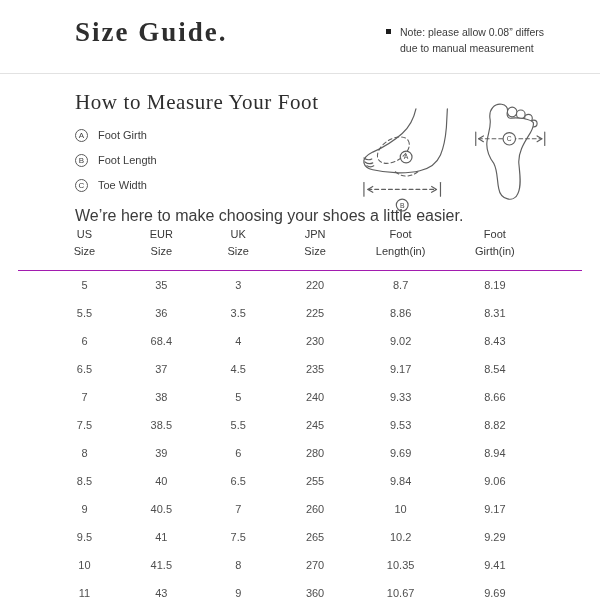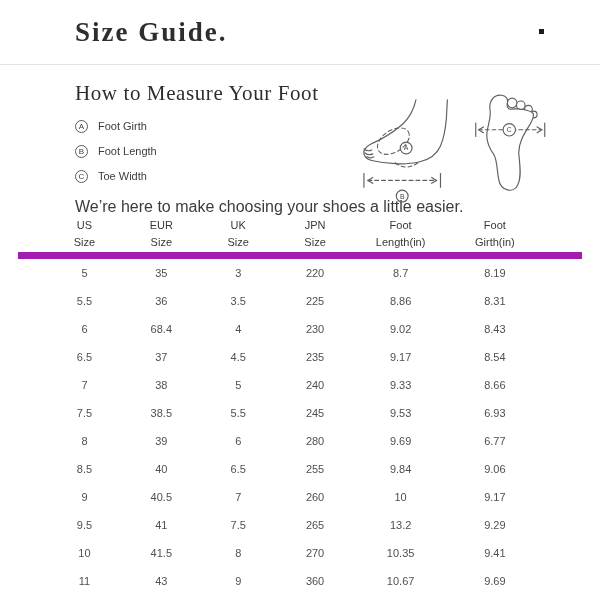--- a/index.html
+++ b/index.html
@@ -33,33 +33,34 @@
   .diagrams svg { display: block; }
   .ln   { fill: none; stroke: #5f5f5f; stroke-width: 1.2; stroke-linecap: round; stroke-linejoin: round; }
   .lnw  { fill: #ffffff; stroke: #5f5f5f; stroke-width: 1.2; stroke-linejoin: round; }
   .dash { fill: none; stroke: #5f5f5f; stroke-width: 1.1; stroke-dasharray: 4 3; stroke-linecap: round; }
   .svg-letter { font-family: "Liberation Sans", sans-serif; font-size: 7px; fill: #444; }
 
   
   .size-table { margin: 6px 18px 0 18px; }
   .grid-row { display: grid; grid-template-columns: 15.5% 15.5% 15.5% 15.5% 19% 19%;
               padding: 0 40px 0 28px; }
-  .thead { border-bottom: 7px solid #a21caf; }
+  .thead { border-bottom: 1px solid #a21caf; padding-bottom: 9px; }
   .th { text-align: center; font-size: 11px; line-height: 1.6; color: #383838;
         white-space: pre-line; }
   .trow { height: 28px; align-items: center; }
   .tcell { text-align: center; font-size: 11px; color: #4f4f4f; }
 </style>
 </head>
 <body>
 
 <div class="header">
   <div class="page-title">Size Guide.</div>
   <div class="note">
     <span class="note-bullet"></span>
+    <span><span>Note: please allow 0.08” differs</span><br><span>due to manual measurement</span></span>
   </div>
 </div>
 
 <hr class="divider">
 
 <div class="measure">
   <div class="measure-heading">How to Measure Your Foot</div>
 
   <div>
       <div class="legend-item">
@@ -172,29 +173,29 @@
         <div class="tcell">240</div>
         <div class="tcell">9.33</div>
         <div class="tcell">8.66</div>
       </div>
       <div class="grid-row trow">
         <div class="tcell">7.5</div>
         <div class="tcell">38.5</div>
         <div class="tcell">5.5</div>
         <div class="tcell">245</div>
         <div class="tcell">9.53</div>
-        <div class="tcell">6.93</div>
+        <div class="tcell">8.82</div>
       </div>
       <div class="grid-row trow">
         <div class="tcell">8</div>
         <div class="tcell">39</div>
         <div class="tcell">6</div>
         <div class="tcell">280</div>
         <div class="tcell">9.69</div>
-        <div class="tcell">6.77</div>
+        <div class="tcell">8.94</div>
       </div>
       <div class="grid-row trow">
         <div class="tcell">8.5</div>
         <div class="tcell">40</div>
         <div class="tcell">6.5</div>
         <div class="tcell">255</div>
         <div class="tcell">9.84</div>
         <div class="tcell">9.06</div>
       </div>
       <div class="grid-row trow">
@@ -203,21 +204,21 @@
         <div class="tcell">7</div>
         <div class="tcell">260</div>
         <div class="tcell">10</div>
         <div class="tcell">9.17</div>
       </div>
       <div class="grid-row trow">
         <div class="tcell">9.5</div>
         <div class="tcell">41</div>
         <div class="tcell">7.5</div>
         <div class="tcell">265</div>
-        <div class="tcell">13.2</div>
+        <div class="tcell">10.2</div>
         <div class="tcell">9.29</div>
       </div>
       <div class="grid-row trow">
         <div class="tcell">10</div>
         <div class="tcell">41.5</div>
         <div class="tcell">8</div>
         <div class="tcell">270</div>
         <div class="tcell">10.35</div>
         <div class="tcell">9.41</div>
       </div>

